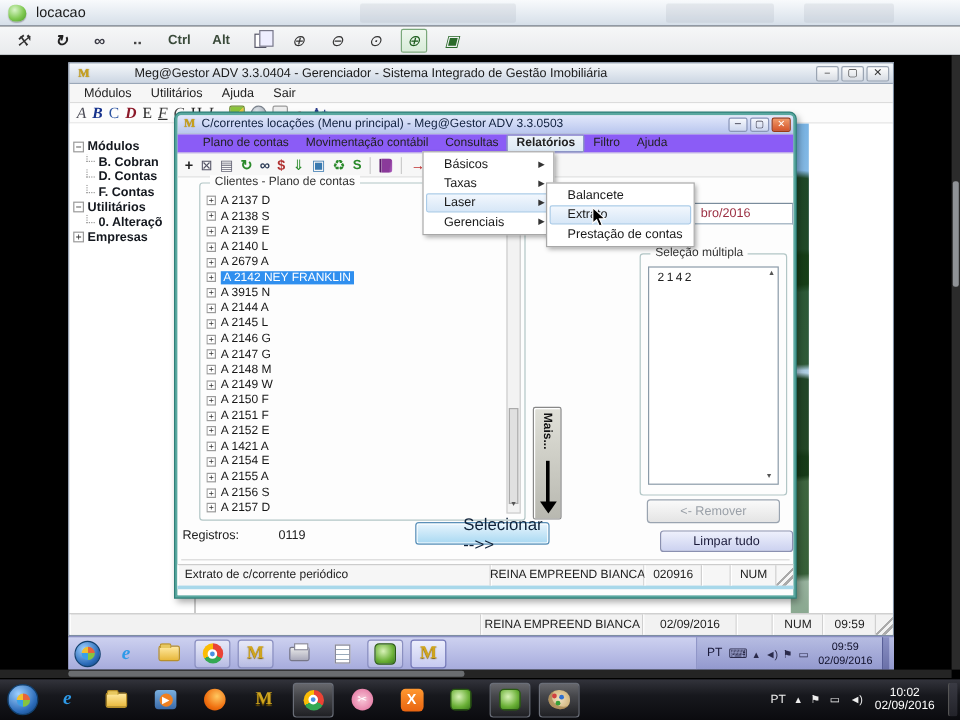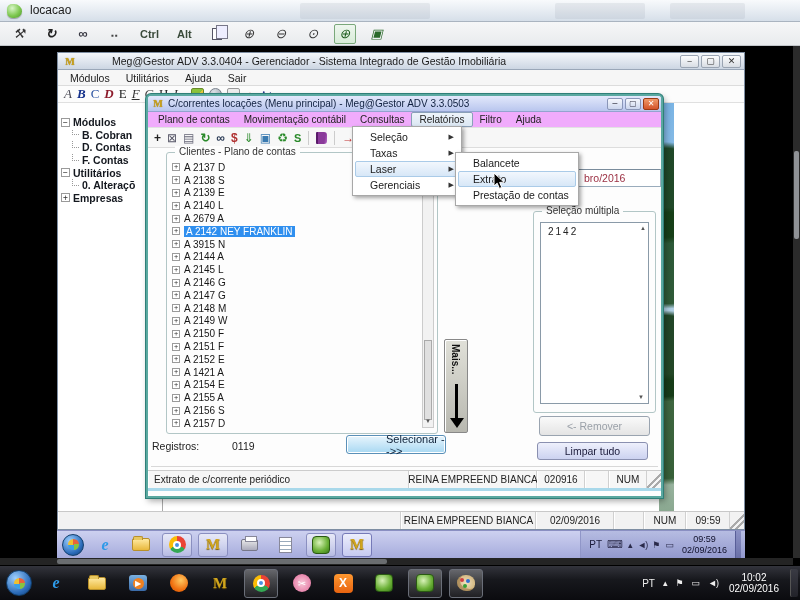--- a/index.html
+++ b/index.html
@@ -106,24 +106,24 @@
     border:2px solid #5aa8a0; box-shadow:0 0 0 1px #2f7f78, 2px 3px 6px rgba(0,0,0,.35);
     border-radius:5px 5px 0 0; background:#eef2f2; }
   #cc-titlebar { position:absolute; left:0; top:0; right:0; height:16px;
     background:linear-gradient(#e2e8fb,#b9c6ee); border-bottom:1px solid #93a3cf; border-radius:3px 3px 0 0; }
   #cc-titlebar .logo-m { position:absolute; left:4px; top:2px; }
   #cc-title { position:absolute; left:20px; top:2px; font-size:10px; color:#10203f; }
   .ccbtn { width:16px; height:12px; border:1px solid #8a96b8; border-radius:2px;
     background:linear-gradient(#f6f8fd,#ccd6ee); font:8px/10px "DejaVu Sans",sans-serif; color:#334; text-align:center; }
   .ccbtn.cls { background:linear-gradient(#f09a6a,#d4542a); border-color:#9c3a14; color:#fff; }
 
-  #cc-menubar { position:absolute; left:0; top:16px; right:0; height:16px; background:#f0abfc;
-    border-bottom:1px solid #e2e2e2; display:flex; align-items:center; padding-left:3px; }
+  #cc-menubar { position:absolute; left:0; top:16px; right:0; height:16px; background:#8b5cf6;
+    border-bottom:1px solid #e2e2e2; display:flex; align-items:center; padding-left:14px; }
   #cc-menubar span { font-size:10px; color:#222; padding:1px 7px; }
-  #cc-menubar span.pressed { border:1px solid #8aa0b8; background:linear-gradient(#eef4fa,#dce8f4); border-radius:2px; }
+  #cc-menubar span.pressed { border:1px solid #8aa0b8; background:linear-gradient(#eef4fa,#dce8f4); border-radius:2px;font-weight:bold; }
 
   #cc-toolbar { position:absolute; left:0; top:32px; right:0; height:20px; background:#f7f7f7;
     border-bottom:1px solid #ddd; display:flex; align-items:center; gap:6px; padding-left:6px; }
   .cc-ico { font-size:12px; line-height:1; }
   .tsep { width:1px; height:14px; background:#ccc; margin:0 1px; }
   .i-add::before { content:"+"; font-weight:bold; color:#222; }
   .i-del::before { content:"⊠"; color:#556; }
   .i-props::before { content:"▤"; color:#667; }
   .i-ref::before { content:"↻"; color:#2a8a2a; font-weight:bold; }
   .i-srch::before { content:"∞"; color:#2a3a55; font-weight:bold; }
@@ -147,37 +147,37 @@
   .crow.selected .clabel { background:#2f8fef; color:#fff; padding:0 2px; }
   #clients-scroll { position:absolute; right:3px; top:8px; bottom:5px; width:12px; background:#f2f2f2; border:1px solid #ccc; }
   #clients-thumb { position:absolute; left:1px; top:178px; width:8px; height:80px; background:#e0e0e0; border:1px solid #aaa; }
   .scroll-dn { position:absolute; left:0; bottom:0; width:10px; height:11px; font-size:6px; color:#555; text-align:center; line-height:11px; }
   .scroll-dn::before { content:"▼"; }
   .scroll-up { position:absolute; right:2px; top:2px; font-size:6px; color:#555; }
   .scroll-up::before { content:"▲"; }
 
   #registros-label { position:absolute; left:4px; top:292px; font-size:10.5px; color:#222; }
   #registros-value { position:absolute; left:84px; top:292px; font-size:10.5px; color:#222; }
-  #selecionar-button { position:absolute; left:198px; top:287px; width:100px; height:19px;
+  #selecionar-button { position:absolute; left:198px; top:287px; width:112px; height:19px;
     background:linear-gradient(#e8f5fd,#a8d8f2); border:1px solid #5a90b8; border-radius:3px;
-    font-size:11px; color:#10233a; display:flex; align-items:center; justify-content:center;
+    font-size:14px; color:#10233a; display:flex; align-items:center; justify-content:center;
     box-shadow:inset 0 0 0 1px #fff;padding-left:39px; }
 
   #period-field { position:absolute; left:396px; top:21px; width:117px; height:18px; background:#fff;
     border:1px solid #9aacbc; border-top-color:#7a8c9c; font-size:10.5px; color:#9b2f42;
     padding:2px 0 0 39px; }
 
   #selecao-group { left:385px; top:63px; width:123px; height:202px; }
   #selecao-list { position:absolute; left:6px; top:10px; right:6px; bottom:8px; background:#fff; border:1px solid #8a9aa8; }
   #selecao-list .item { font-size:10px; color:#222; padding:3px 0 0 7px; letter-spacing:2px; }
 
   .btn { position:absolute; border:1px solid #9aa4b0; border-radius:3px; font-size:10.5px;
     display:flex; align-items:center; justify-content:center; }
   #remover-button { left:391px; top:268px; width:111px; height:20px; background:linear-gradient(#fafafa,#e4e4e4); color:#9aa0a8; }
-  #limpar-button { left:389px; top:294px; width:111px; height:18px; background:linear-gradient(#eef0fc,#ccd2f0); color:#1a1a3a; border-color:#8a90b0; }
+  #limpar-button { left:402px; top:294px; width:111px; height:18px; background:linear-gradient(#eef0fc,#ccd2f0); color:#1a1a3a; border-color:#8a90b0; }
 
   #mais-button { position:absolute; left:296px; top:191px; width:24px; height:94px;
     background:linear-gradient(#e0e0d8,#b8b8b0); border:1px solid #888; border-radius:2px;
     box-shadow:inset 1px 1px 0 #fff; }
   #mais-label { position:absolute; left:5px; top:4px; writing-mode:vertical-rl; font-size:10px; font-weight:bold; color:#111; }
   .mais-shaft { position:absolute; left:10px; top:44px; width:3px; height:36px; background:#000; }
   .mais-head { position:absolute; left:5px; top:78px; width:0; height:0;
     border-left:7px solid transparent; border-right:7px solid transparent; border-top:10px solid #000; }
 
   #cc-sep { position:absolute; left:3px; right:3px; top:318px; height:1px; background:#d8d8d8; }
@@ -548,21 +548,21 @@
               <span class="sb-cell" style="width:24px;"></span>
               <span class="sb-cell" style="width:38px;">NUM</span>
               <span class="sb-grip"></span>
             </div>
           </div>
         </div>
       </div>
 
       <div class="menu-pop" id="report-menu">
         <div class="mitem">
-            <span>Seleção</span>
+            <span>Básicos</span>
             <span class="marrow"></span>
           </div>
         <div class="mitem">
             <span>Taxas</span>
             <span class="marrow"></span>
           </div>
         <div class="mitem hl">
             <span>Laser</span>
             <span class="marrow"></span>
           </div>

